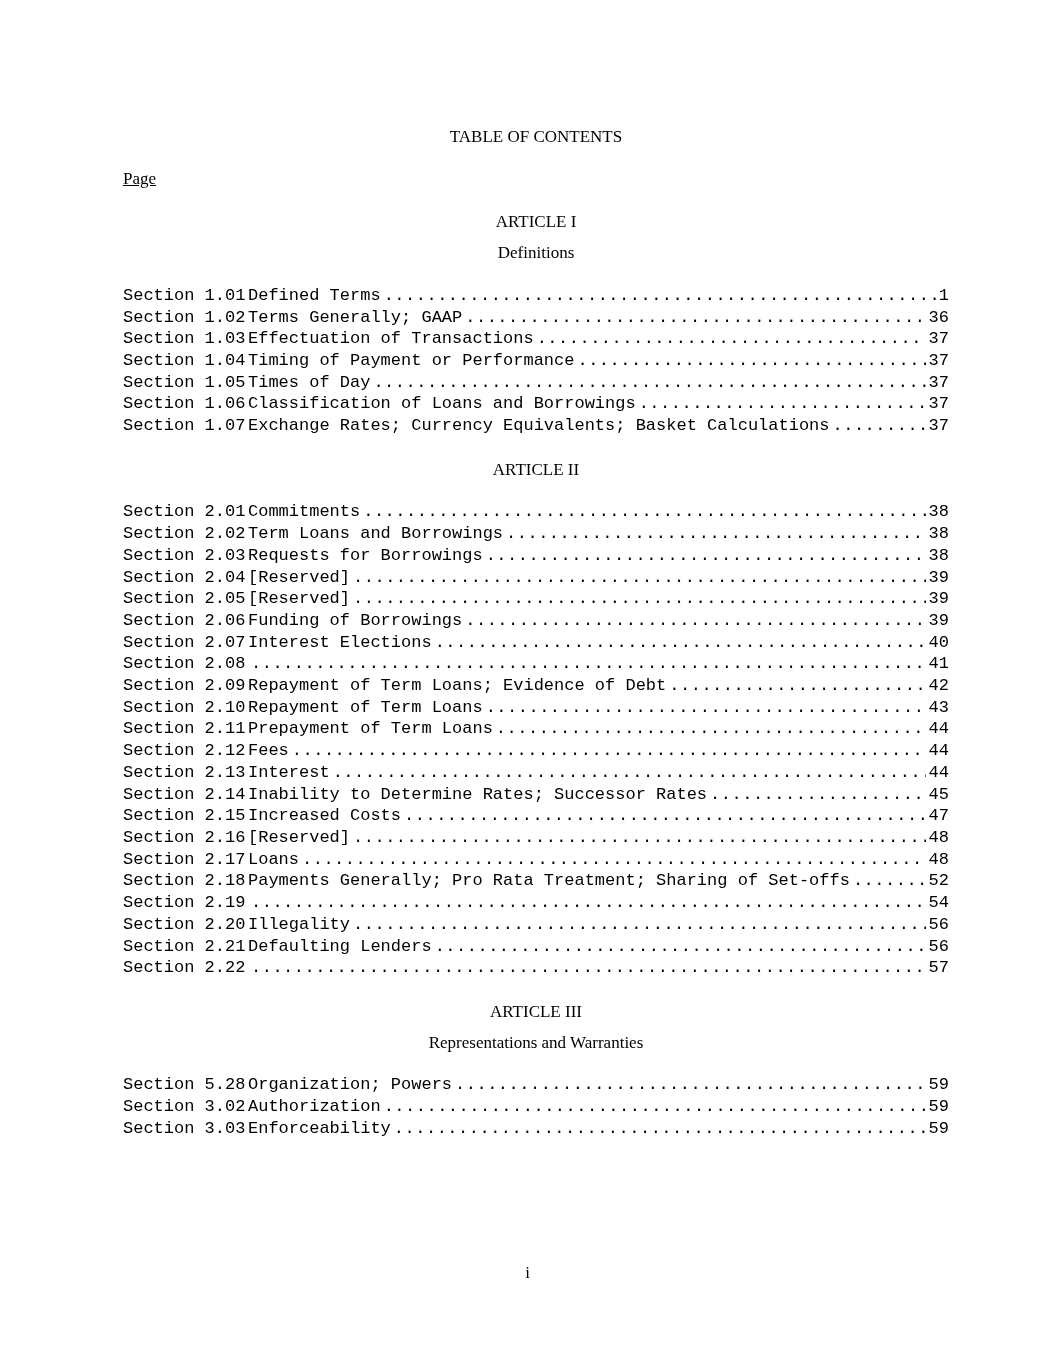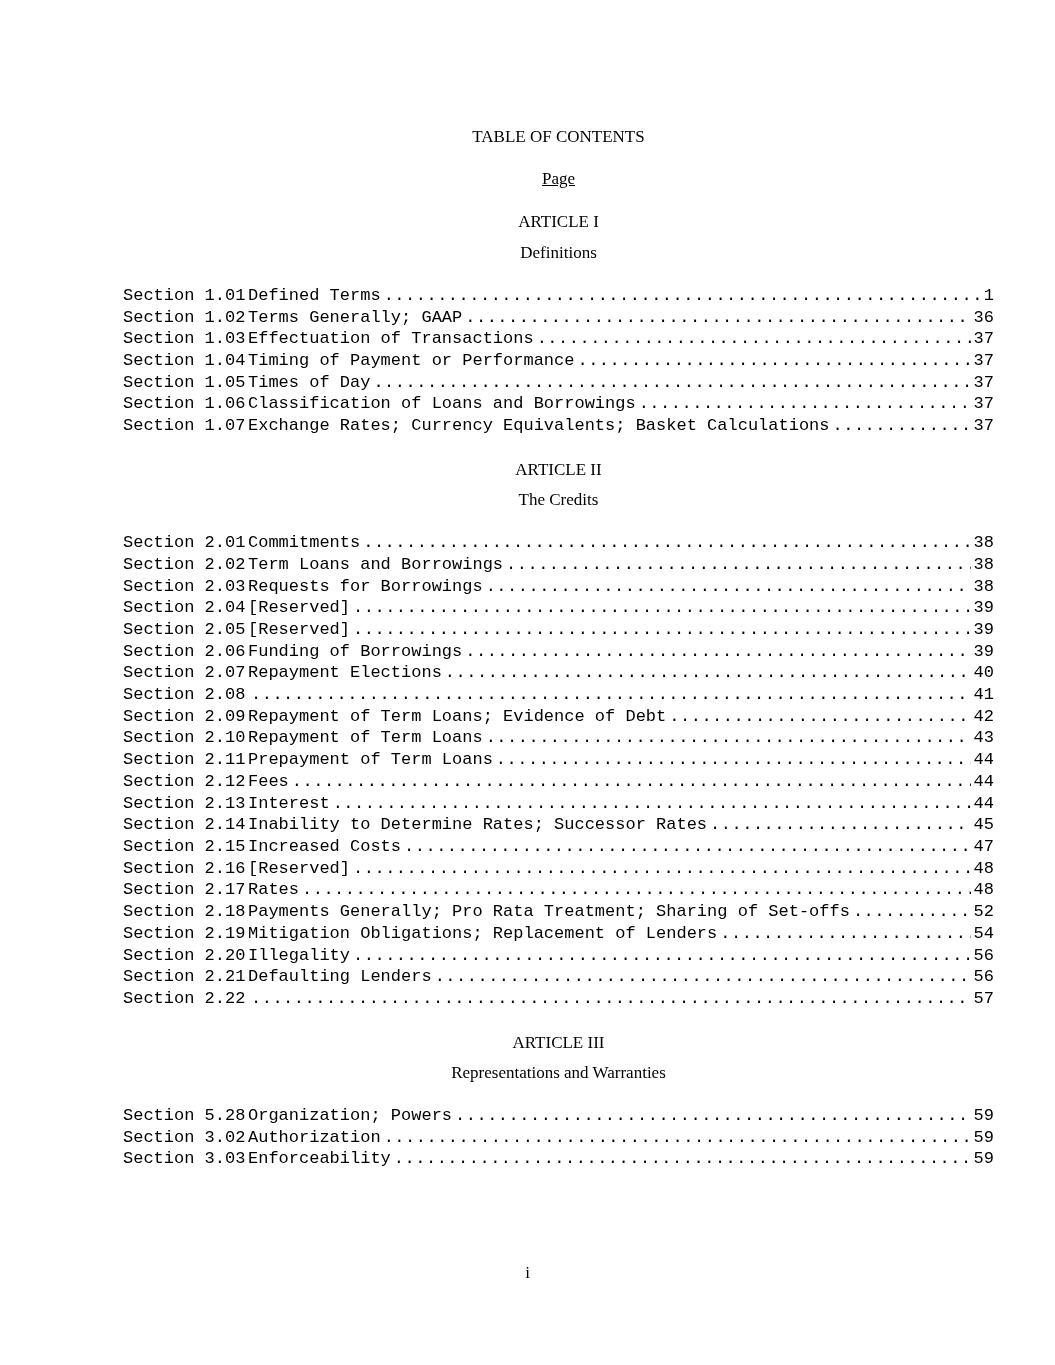--- a/index.html
+++ b/index.html
@@ -10,31 +10,31 @@
   .page {
     position: relative;
     width: 1055px;
     height: 1365px;
     box-sizing: border-box;
     background: #ffffff;
     color: #000000;
     font-family: "Liberation Serif", "DejaVu Serif", serif;
     font-size: 17px;
     line-height: 21.7px;
-    padding: 126px 61px 0 123px;
+    padding: 126px 106px 0 123px;
     overflow: hidden;
   }
   .doc-title {
     text-align: center;
     font-weight: normal;
     font-size: 17px;
     margin: 0;
   }
   .page-header {
-    text-align: center;
+    text-align: left;
     margin-top: 20px;
     margin-bottom: 19px;
   }
   .page-header .underlined {
     text-decoration: underline;
   }
   .article {
     margin-top: 22px;
   }
   .article-heading {
@@ -149,21 +149,20 @@
     <span class="toc-section">Section 1.07</span>
     <span class="toc-title">Exchange Rates; Currency Equivalents; Basket Calculations</span>
     <span class="toc-dots">............................................................................................................................................................................................................................................................................................................</span>
     <span class="toc-page">37</span>
   </div>
 </div>
   </section>
 
   <section class="article">
     <h2 class="article-heading">ARTICLE II</h2>
-    <div class="article-subheading">The Credits</div>
     <div class="toc-list">
   <div class="toc-row">
     <span class="toc-section">Section 2.01</span>
     <span class="toc-title">Commitments</span>
     <span class="toc-dots">............................................................................................................................................................................................................................................................................................................</span>
     <span class="toc-page">38</span>
   </div>
 
   <div class="toc-row">
     <span class="toc-section">Section 2.02</span>
@@ -195,21 +194,21 @@
 
   <div class="toc-row">
     <span class="toc-section">Section 2.06</span>
     <span class="toc-title">Funding of Borrowings</span>
     <span class="toc-dots">............................................................................................................................................................................................................................................................................................................</span>
     <span class="toc-page">39</span>
   </div>
 
   <div class="toc-row">
     <span class="toc-section">Section 2.07</span>
-    <span class="toc-title">Repayment Elections</span>
+    <span class="toc-title">Interest Elections</span>
     <span class="toc-dots">............................................................................................................................................................................................................................................................................................................</span>
     <span class="toc-page">40</span>
   </div>
 
   <div class="toc-row">
     <span class="toc-section">Section 2.08</span>
     <span class="toc-dots">............................................................................................................................................................................................................................................................................................................</span>
     <span class="toc-page">41</span>
   </div>
 
@@ -264,35 +263,34 @@
 
   <div class="toc-row">
     <span class="toc-section">Section 2.16</span>
     <span class="toc-title">[Reserved]</span>
     <span class="toc-dots">............................................................................................................................................................................................................................................................................................................</span>
     <span class="toc-page">48</span>
   </div>
 
   <div class="toc-row">
     <span class="toc-section">Section 2.17</span>
-    <span class="toc-title">Rates</span>
+    <span class="toc-title">Loans</span>
     <span class="toc-dots">............................................................................................................................................................................................................................................................................................................</span>
     <span class="toc-page">48</span>
   </div>
 
   <div class="toc-row">
     <span class="toc-section">Section 2.18</span>
     <span class="toc-title">Payments Generally; Pro Rata Treatment; Sharing of Set-offs</span>
     <span class="toc-dots">............................................................................................................................................................................................................................................................................................................</span>
     <span class="toc-page">52</span>
   </div>
 
   <div class="toc-row">
     <span class="toc-section">Section 2.19</span>
-    <span class="toc-title">Mitigation Obligations; Replacement of Lenders</span>
     <span class="toc-dots">............................................................................................................................................................................................................................................................................................................</span>
     <span class="toc-page">54</span>
   </div>
 
   <div class="toc-row">
     <span class="toc-section">Section 2.20</span>
     <span class="toc-title">Illegality</span>
     <span class="toc-dots">............................................................................................................................................................................................................................................................................................................</span>
     <span class="toc-page">56</span>
   </div>

